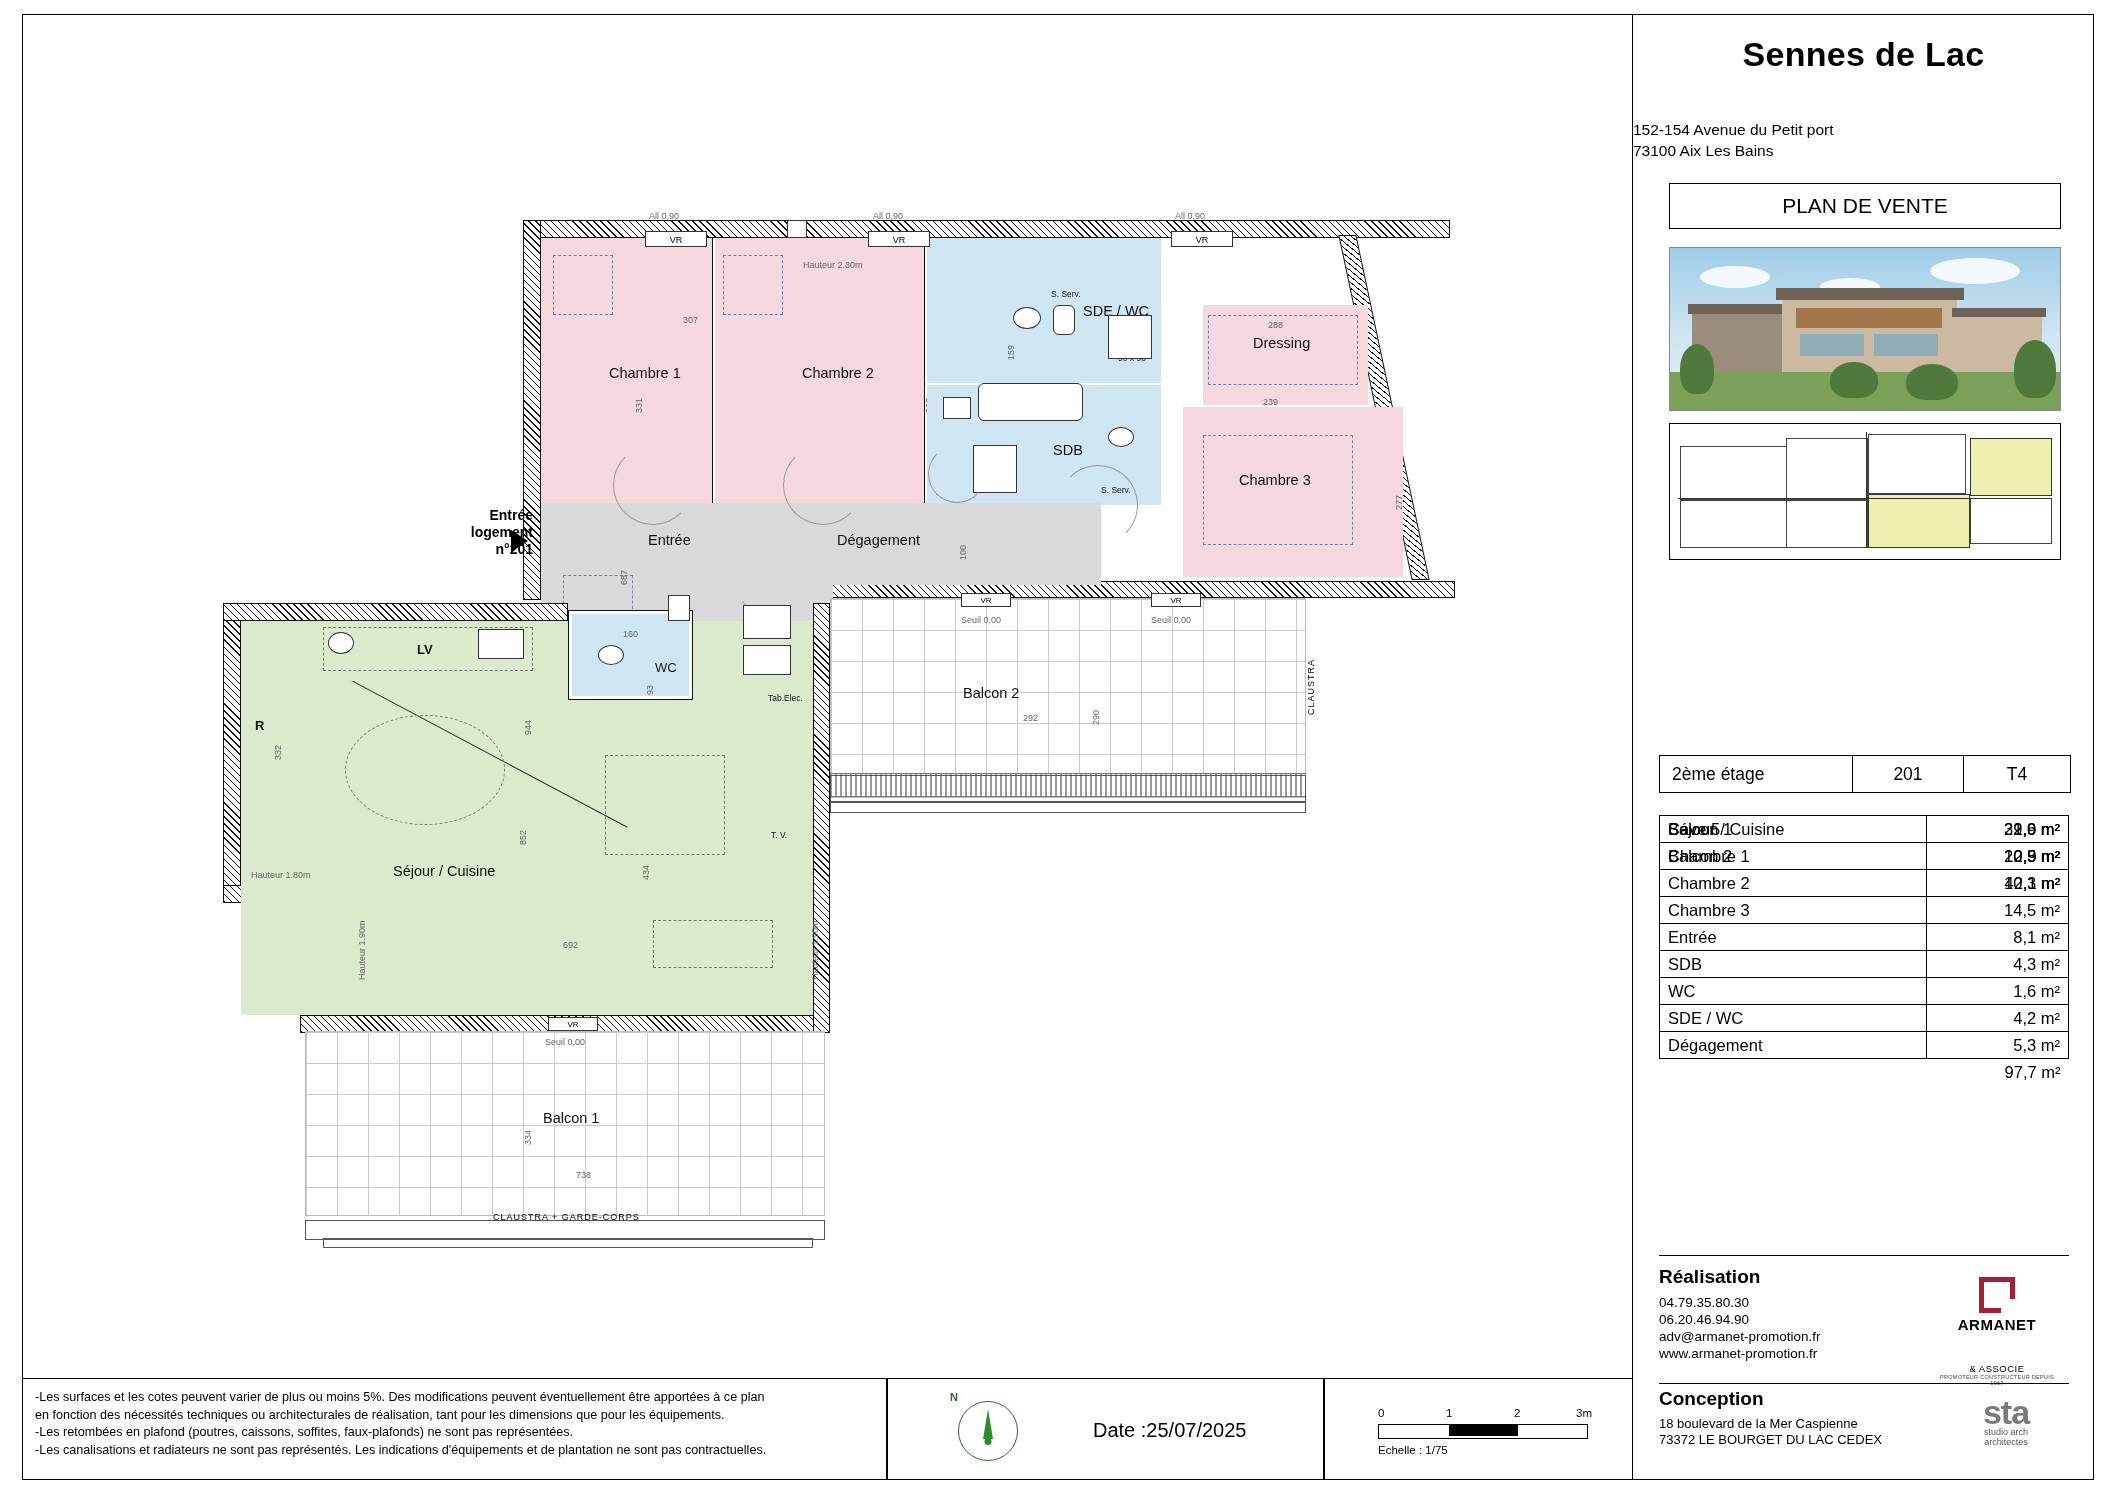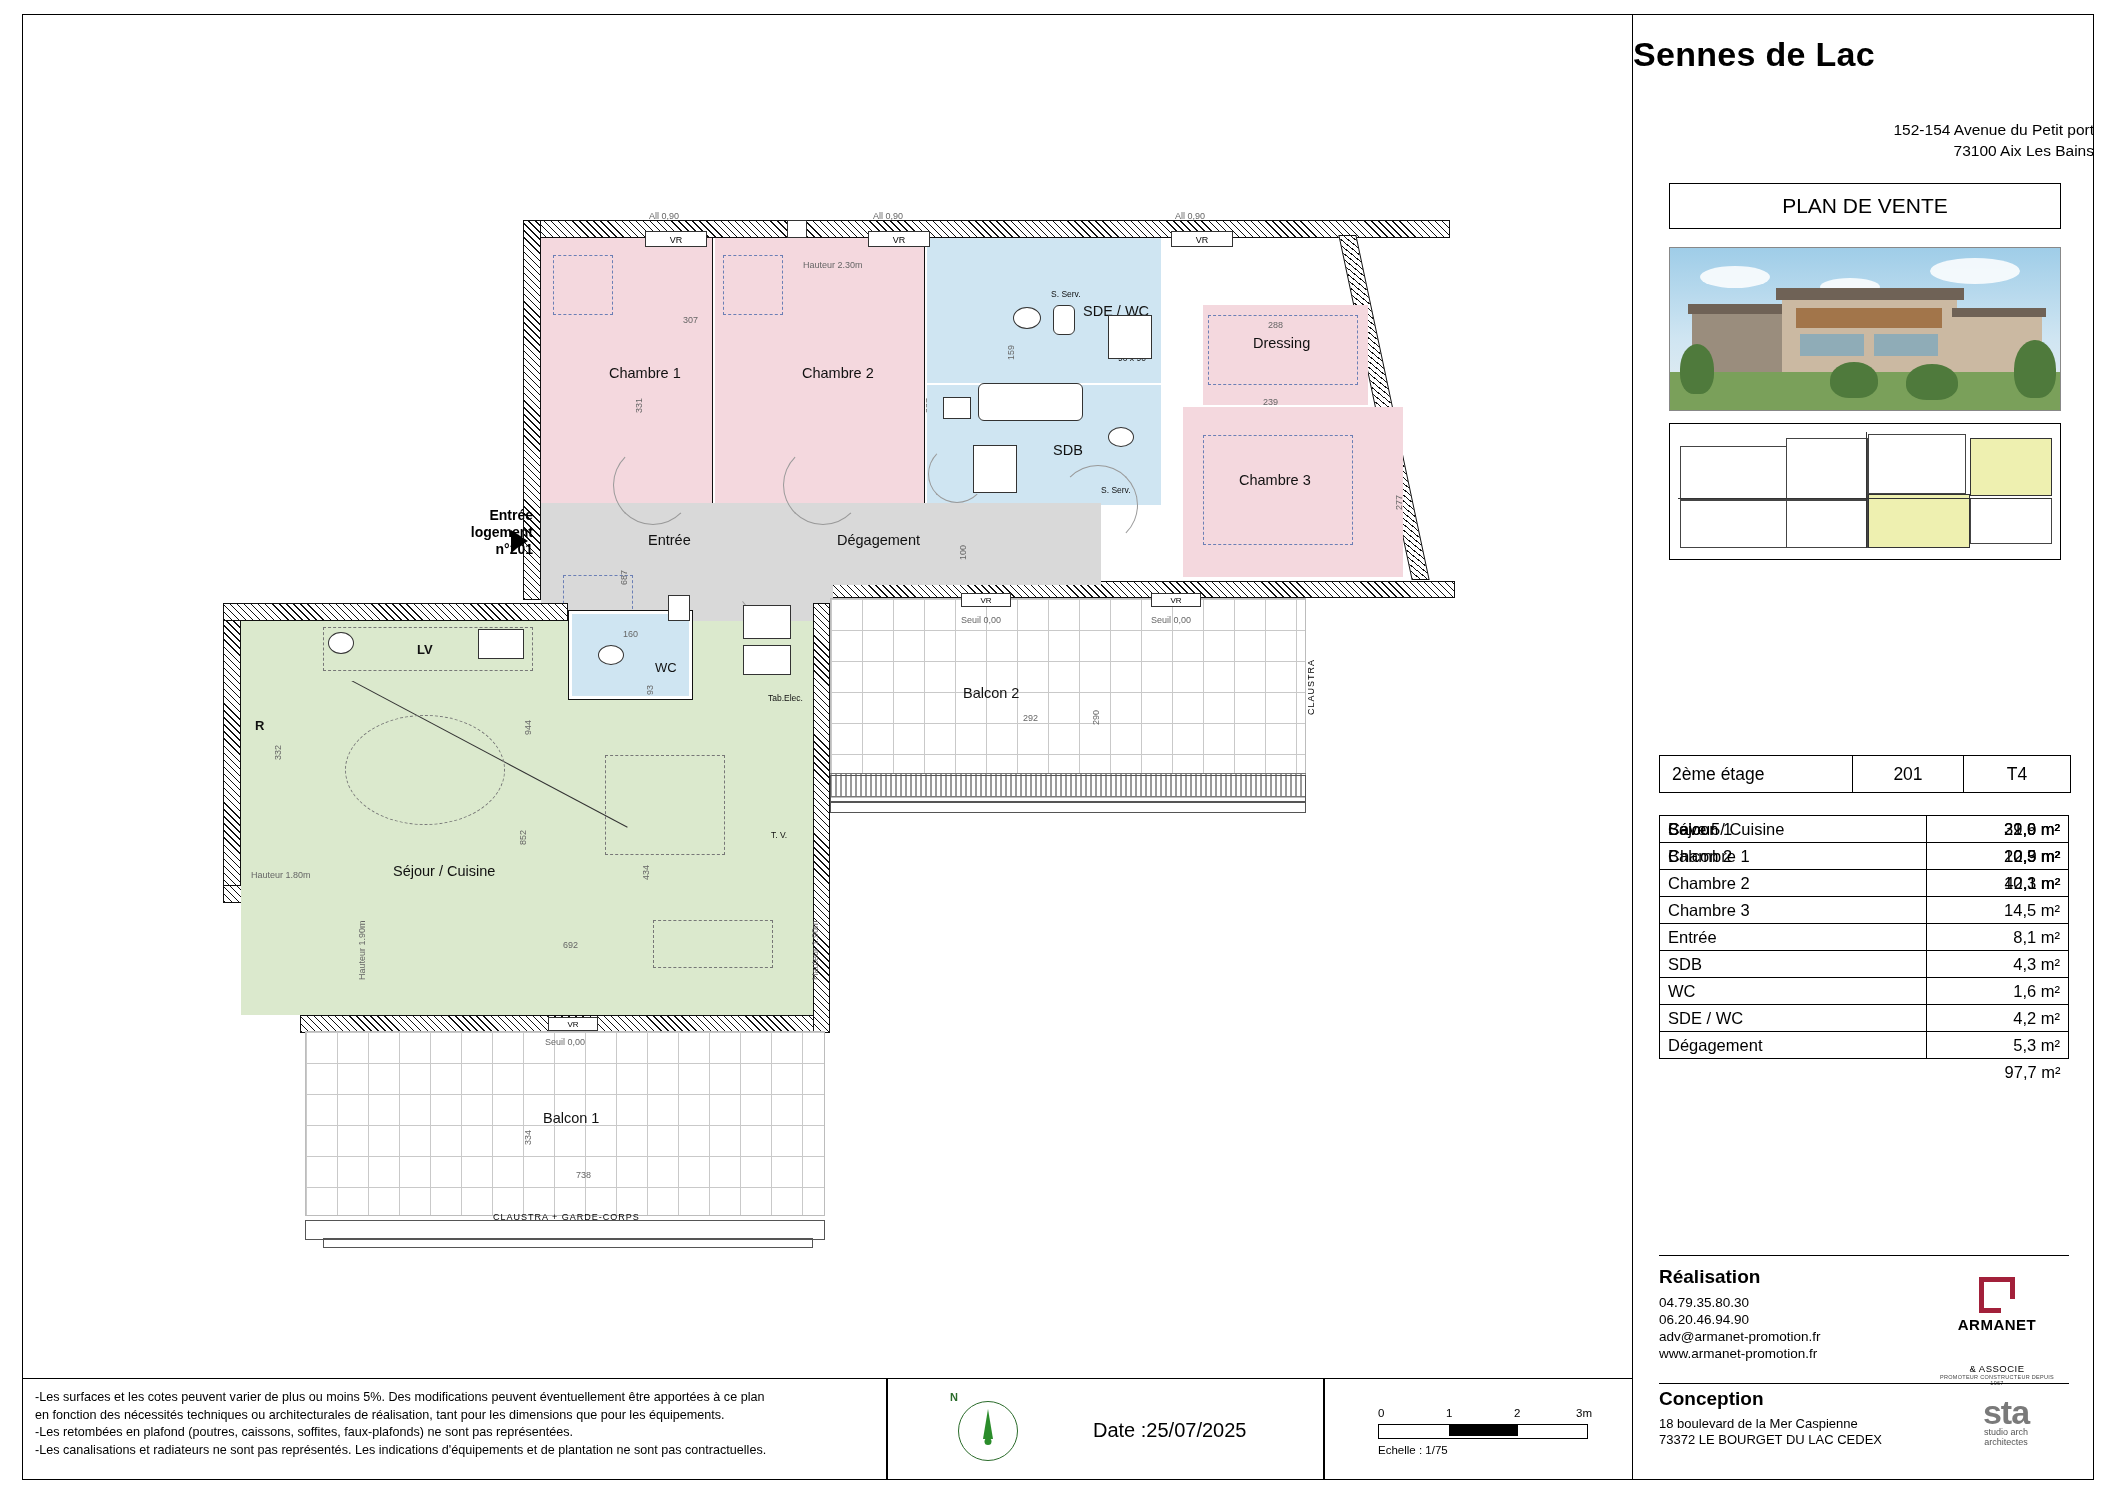--- a/index.html
+++ b/index.html
@@ -2,22 +2,22 @@
 <html><head>
 <meta charset="utf-8">
 <style>
   html,body{margin:0;padding:0;background:#ffffff;}
   body{width:2117px;height:1499px;font-family:"Liberation Sans",sans-serif;color:#000;position:relative;overflow:hidden;}
   .page{position:absolute;inset:0;}
   .frame{position:absolute;left:22px;top:14px;width:2072px;height:1466px;border:1.5px solid #000;box-sizing:border-box;}
 
   
   .right{position:absolute;left:1632px;top:15px;width:461px;height:1464px;box-sizing:border-box;border-left:1.5px solid #000;}
-  .brand{position:absolute;left:0;top:20px;width:461px;font-size:34px;font-weight:700;letter-spacing:.3px;}
-  .addr{position:absolute;left:0;top:104px;width:461px;text-align:right;font-size:15.5px;line-height:21px;}
+  .brand{position:absolute;left:0;top:20px;width:461px;text-align:center;font-size:34px;font-weight:700;letter-spacing:.3px;}
+  .addr{position:absolute;left:0;top:104px;width:461px;text-align:left;font-size:15.5px;line-height:21px;}
   .planvente{position:absolute;left:36px;top:168px;width:390px;height:44px;border:1.5px solid #000;display:flex;align-items:center;justify-content:center;font-size:21px;}
   .photo{position:absolute;left:36px;top:232px;width:390px;height:162px;border:1px solid #888;overflow:hidden;background:linear-gradient(#b8dcf0,#dce9f2);}
   .photo .sky{position:absolute;inset:0;background:linear-gradient(#9fcde8 0%,#cfe5f2 55%,#e7eef1 100%);}
   .photo .cloud{position:absolute;background:#fff;border-radius:50%;opacity:.85;}
   .photo .bld{position:absolute;background:#cbb9a2;}
   .photo .bld2{position:absolute;background:#9a8d7d;}
   .photo .roof{position:absolute;background:#6f6256;}
   .photo .grass{position:absolute;left:0;bottom:0;width:100%;height:38px;background:#7aa05a;}
   .photo .tree{position:absolute;background:#4f7a3c;border-radius:50% 50% 40% 40%;}
   .photo .glass{position:absolute;background:#7fa9bd;opacity:.8;}

